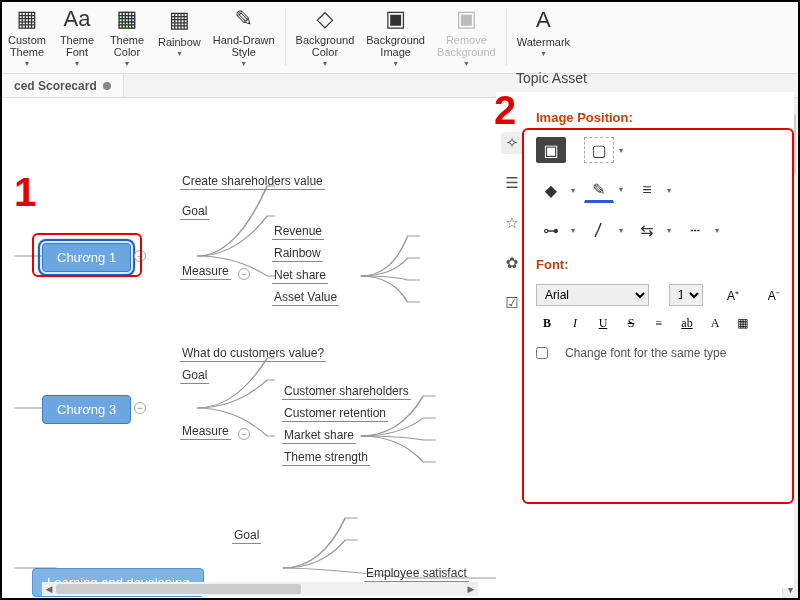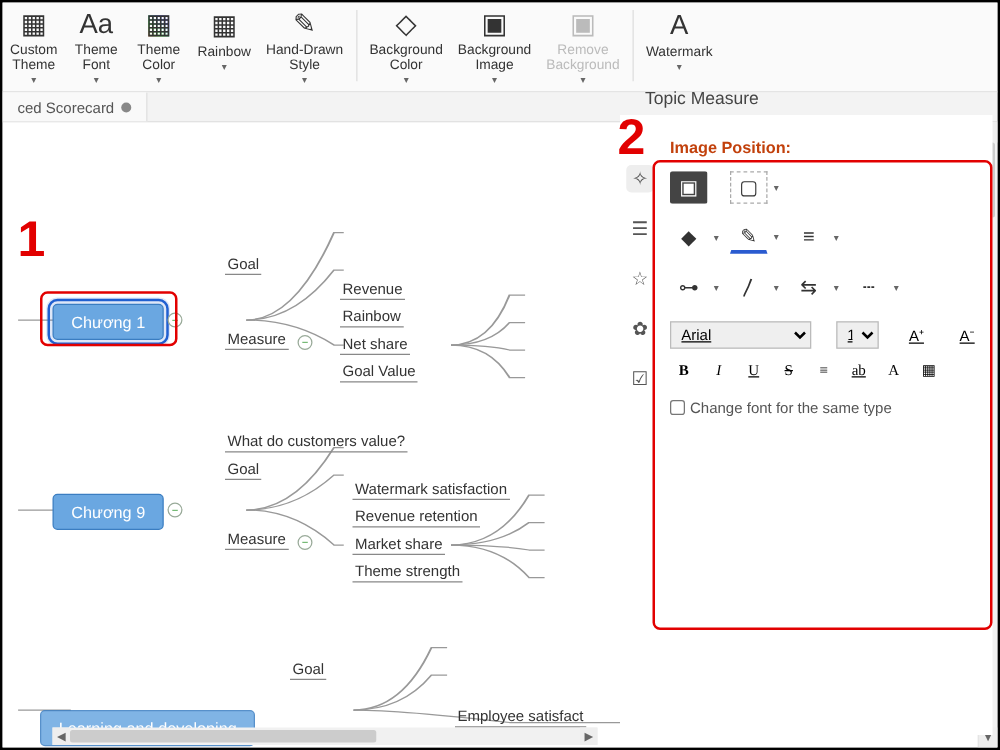--- a/index.html
+++ b/index.html
@@ -8,21 +8,21 @@
 
 .ribbon { display: flex; background: #fafafa; border-bottom: 1px solid #ddd; padding: 2px 0 4px; height: 72px; }
 .ribbon-item { display: flex; flex-direction: column; align-items: center; justify-content: flex-start; padding: 2px 6px; font-size: 11px; color: #333; cursor: pointer; min-width: 50px; text-align: center; }
 .ribbon-item.disabled { color: #bbb; }
 .ribbon-item .ico { font-size: 22px; height: 28px; display: flex; align-items: center; justify-content: center; }
 .ribbon-item .lbl { line-height: 1.1; margin-top: 2px; }
 .ribbon-item .drop { font-size: 8px; color: #666; margin-top: 1px; }
 .ribbon-sep { width: 1px; background: #ddd; margin: 4px 4px; }
 
 
-.tabbar { display: flex; align-items: center; background: #f3f3f3; height: 24px; border-bottom: 1px solid #ddd; font-size: 12px; }
+.tabbar { display: flex; align-items: center; background: #f3f3f3; height: 24px; border-bottom: 1px solid #ddd; font-size: 12px; font-weight: bold; }
 .tab { padding: 0 12px; color: #555; height: 100%; display: flex; align-items: center; gap: 6px; border-right: 1px solid #ddd; background: #f9f9f9; }
 .tab .dot { width: 8px; height: 8px; background: #888; border-radius: 50%; }
 
 
 .main { display: flex; height: calc(600px - 72px - 24px - 4px); }
 .canvas-wrap { flex: 1; position: relative; overflow: hidden; background: #fff; }
 .canvas { position: absolute; inset: 0; }
 .scroll-v { width: 16px; background: #f1f1f1; border-left: 1px solid #ddd; display: flex; flex-direction: column; }
 .scroll-v .arrow { height: 16px; display:flex; align-items:center; justify-content:center; font-size:9px; color:#666; background:#eee; }
 .scroll-v .track { flex:1; position:relative; }
@@ -44,28 +44,28 @@
 .panel-tabs { position:absolute; left:0; top:40px; width:32px; display:flex; flex-direction:column; gap:18px; align-items:center; }
 .panel-tabs .pt { width:22px; height:22px; display:flex; align-items:center; justify-content:center; font-size:15px; color:#555; cursor:pointer; }
 .panel-tabs .pt.active { background:#eee; border-radius:4px; }
 .panel-body { margin-left: 34px; padding: 8px 10px 8px 6px; }
 .section-title { font-size: 13px; font-weight: 600; color: #c2410c; margin: 10px 0 12px; }
 .btnrow { display:flex; gap: 18px; align-items:center; margin-bottom: 14px; flex-wrap: wrap; }
 .pbtn { width: 30px; height: 26px; display:flex; align-items:center; justify-content:center; font-size:16px; color:#333; border:1px solid transparent; cursor:pointer; position:relative; }
 .pbtn.outlined { border:1px dashed #aaa; }
 .pbtn.solid { background:#444; color:#fff; border-radius:2px; }
 .pbtn .dd { position:absolute; right:-10px; font-size:8px; color:#666; }
-.fontrow { display:flex; gap:20px; align-items:center; margin-bottom:6px;text-decoration:underline; }
+.fontrow { display:flex; gap:20px; align-items:center; margin-bottom:6px; }
 .fontsel { border:1px solid #bbb; font-size:12px; padding:2px 4px; height:22px; }
 .fontsel.name { width:120px; }
 .fontsel.size { width:34px; }
 .smallbtn { width:22px; height:22px; font-size:12px; display:flex; align-items:center; justify-content:center; cursor:pointer; }
 .fmtrow { display:flex; gap:6px; align-items:center; }
 .fmtrow .smallbtn { font-family: "Times New Roman", serif; }
-.checkbox-row { font-size:12px; color:#555; margin-top:12px; display:flex; align-items:center; gap:4px; }
+.checkbox-row { font-size:12px; color:#555; margin-top:12px; display:flex; align-items:center; gap:17px; }
 .checkbox-row input { width:12px; height:12px; }
 
 svg.lines { position:absolute; inset:0; width:100%; height:100%; pointer-events:none; }
 svg.lines path { stroke:#999; fill:none; stroke-width:1; }
 .expander { position:absolute; width:12px; height:12px; border:1px solid #9a9; border-radius:50%; background:#fff; font-size:9px; line-height:10px; text-align:center; color:#393; cursor:pointer; }
 .expander::before { content:"−"; }
 
 
 .hscroll { position:absolute; bottom:2px; left:40px; right:320px; height:14px; background:#f1f1f1; display:flex; }
 .hscroll .harrow { width:14px; font-size:9px; display:flex; align-items:center; justify-content:center; color:#666; background:#eee; }
@@ -156,36 +156,37 @@
         <path d="M230 338 Q255 338 270 364 L278 364"></path>
 
         <path d="M8 470 Q20 470 35 470"></path>
         <path d="M180 470 Q205 470 220 420 L228 420"></path>
         <path d="M180 470 Q205 470 220 442 L228 442"></path>
         <path d="M180 470 Q205 470 260 480 L360 480"></path>
       </svg>
 
       <div class="node chapter selected" style="left:40px; top:145px;text-align:center;">Chương 1</div>
       <div class="expander" style="left:132px; top:152px;"></div>
+      <div class="node sub" style="left:178px; top:76px;">Create shareholders value</div>
       <div class="node sub" style="left:178px; top:106px;">Goal</div>
       <div class="node sub" style="left:178px; top:166px;">Measure</div>
       <div class="expander" style="left:236px; top:170px;"></div>
       <div class="node sub" style="left:270px; top:126px;">Revenue</div>
       <div class="node sub" style="left:270px; top:148px;">Rainbow</div>
       <div class="node sub" style="left:270px; top:170px;">Net share</div>
-      <div class="node sub" style="left:270px; top:192px;">Goal Value</div>
-
-      <div class="node chapter" style="left:40px; top:297px;">Chương 9</div>
+      <div class="node sub" style="left:270px; top:192px;">Asset Value</div>
+
+      <div class="node chapter" style="left:40px; top:297px;">Chương 3</div>
       <div class="expander" style="left:132px; top:304px;"></div>
       <div class="node sub" style="left:178px; top:248px;">What do customers value?</div>
       <div class="node sub" style="left:178px; top:270px;">Goal</div>
       <div class="node sub" style="left:178px; top:326px;">Measure</div>
       <div class="expander" style="left:236px; top:330px;"></div>
-      <div class="node sub" style="left:280px; top:286px;">Watermark satisfaction</div>
-      <div class="node sub" style="left:280px; top:308px;">Revenue retention</div>
+      <div class="node sub" style="left:280px; top:286px;">Customer shareholders</div>
+      <div class="node sub" style="left:280px; top:308px;">Customer retention</div>
       <div class="node sub" style="left:280px; top:330px;">Market share</div>
       <div class="node sub" style="left:280px; top:352px;">Theme strength</div>
 
       <div class="node chapter" style="left:30px; top:470px; opacity:0.85;">Learning and developing</div>
       <div class="node sub" style="left:230px; top:430px;">Goal</div>
       <div class="node sub" style="left:362px; top:468px;">Employee satisfact</div>
 
       <div class="marker" style="left:12px; top:72px;">1</div>
       <div class="redbox" style="left:30px; top:135px; width:110px; height:44px;"></div>
     </div>
@@ -201,21 +202,21 @@
 
 <div class="hscroll">
   <div class="harrow">◀</div>
   <div class="htrack">
       <div class="hthumb"></div>
     </div>
   <div class="harrow">▶</div>
 </div>
 
 <div class="rightpanel">
-  <div class="panel-title">Topic Measure</div>
+  <div class="panel-title">Topic Asset</div>
   <div class="panel-tabs">
     <div class="pt active">✧</div>
     <div class="pt">☰</div>
     <div class="pt">☆</div>
     <div class="pt">✿</div>
     <div class="pt">☑</div>
   </div>
 
   <div class="panel-body">
     <div class="section-title">Image Position:</div>
@@ -229,20 +230,21 @@
       <div class="pbtn" style="border-bottom:3px solid #2a5bd0;">✎<span class="dd">▾</span></div>
       <div class="pbtn">≡<span class="dd">▾</span></div>
     </div>
     <div class="btnrow">
       <div class="pbtn">⊶<span class="dd">▾</span></div>
       <div class="pbtn">〳<span class="dd">▾</span></div>
       <div class="pbtn">⇆<span class="dd">▾</span></div>
       <div class="pbtn">┄<span class="dd">▾</span></div>
     </div>
 
+    <div class="section-title">Font:</div>
     <div class="fontrow">
       <select class="fontsel name">
         <option>Arial</option>
       </select>
       <select class="fontsel size">
         <option>12</option>
       </select>
       <div class="smallbtn">A⁺</div>
       <div class="smallbtn">A⁻</div>
     </div>

